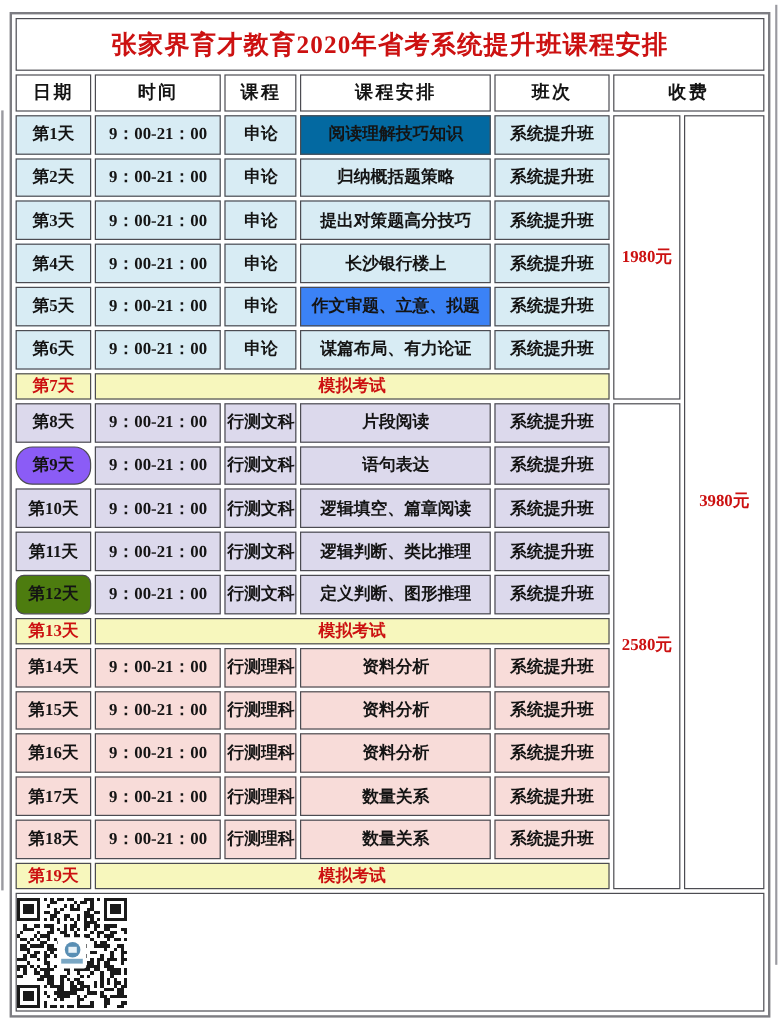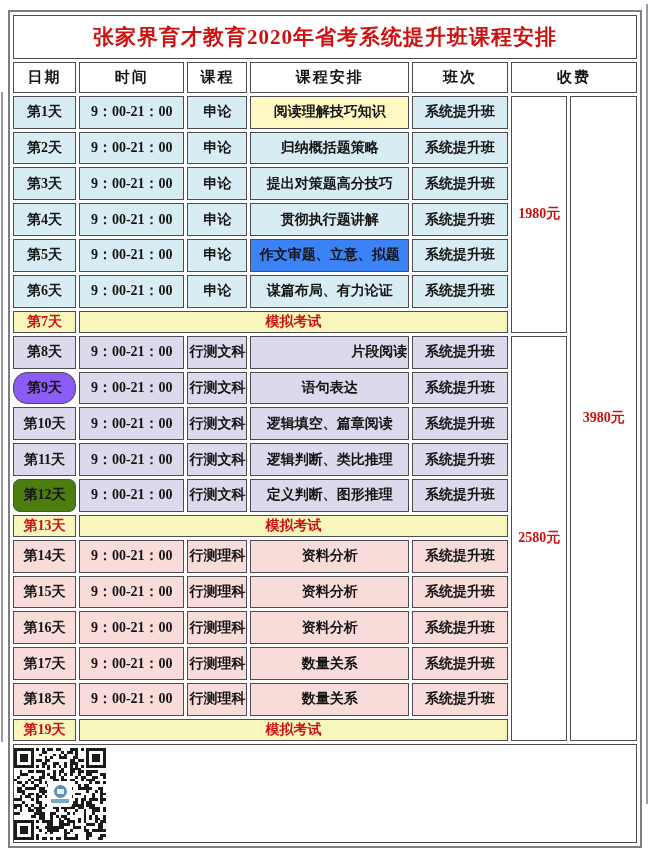--- a/index.html
+++ b/index.html
@@ -86,21 +86,21 @@
       <td class="hdr">班次</td>
       <td class="hdr" colspan="2">收费</td>
     </tr>
 
   </tbody>
   <tbody id="rows-target">
       <tr class="data-row">
         <td style="background: rgb(216, 236, 244); margin-top: 36px;">第1天</td>
         <td style="background: rgb(216, 236, 244);">9：00-21：00</td>
         <td style="background: rgb(216, 236, 244);">申论</td>
-        <td style="background: #fef9c3;">阅读理解技巧知识</td>
+        <td style="background: #0369a1;">阅读理解技巧知识</td>
         <td style="background: rgb(216, 236, 244);">系统提升班</td>
         <td rowspan="7" class="red fee-cell">1980元</td>
         <td rowspan="19" class="red fee-cell">3980元</td>
       </tr>
       <tr class="data-row">
         <td style="background: rgb(216, 236, 244);">第2天</td>
         <td style="background: rgb(216, 236, 244);">9：00-21：00</td>
         <td style="background: rgb(216, 236, 244);">申论</td>
         <td style="background: rgb(216, 236, 244);">归纳概括题策略</td>
         <td style="background: rgb(216, 236, 244);">系统提升班</td>
@@ -109,21 +109,21 @@
         <td style="background: rgb(216, 236, 244);">第3天</td>
         <td style="background: rgb(216, 236, 244);">9：00-21：00</td>
         <td style="background: rgb(216, 236, 244);">申论</td>
         <td style="background: rgb(216, 236, 244);">提出对策题高分技巧</td>
         <td style="background: rgb(216, 236, 244);">系统提升班</td>
       </tr>
       <tr class="data-row">
         <td style="background: rgb(216, 236, 244); text-align: center;">第4天</td>
         <td style="background: rgb(216, 236, 244);">9：00-21：00</td>
         <td style="background: rgb(216, 236, 244);">申论</td>
-        <td style="background: rgb(216, 236, 244);">贯彻执行题讲解</td>
+        <td style="background: rgb(216, 236, 244);">长沙银行楼上</td>
         <td style="background: rgb(216, 236, 244);">系统提升班</td>
       </tr>
       <tr class="data-row">
         <td style="background: rgb(216, 236, 244);">第5天</td>
         <td style="background: rgb(216, 236, 244);">9：00-21：00</td>
         <td style="background: rgb(216, 236, 244);">申论</td>
         <td style="background: #3b82f6;">作文审题、立意、拟题</td>
         <td style="background: rgb(216, 236, 244);">系统提升班</td>
       </tr>
       <tr class="data-row">
@@ -134,21 +134,21 @@
         <td style="background: rgb(216, 236, 244);">系统提升班</td>
       </tr>
       <tr class="exam-row">
         <td class="red" style="background: rgb(247, 247, 189);">第7天</td>
         <td colspan="4" class="red" style="background: rgb(247, 247, 189);">模拟考试</td>
       </tr>
       <tr class="data-row">
         <td style="background: rgb(220, 217, 236);">第8天</td>
         <td style="background: rgb(220, 217, 236);">9：00-21：00</td>
         <td style="background: rgb(220, 217, 236);">行测文科</td>
-        <td style="background: rgb(220, 217, 236); text-align: right;">片段阅读</td>
+        <td style="background: rgb(220, 217, 236);">片段阅读</td>
         <td style="background: rgb(220, 217, 236);">系统提升班</td>
         <td rowspan="12" class="red fee-cell">2580元</td>
       </tr>
       <tr class="data-row">
         <td style="background: #8b5cf6; border-radius: 14px;">第9天</td>
         <td style="background: rgb(220, 217, 236);">9：00-21：00</td>
         <td style="background: rgb(220, 217, 236);">行测文科</td>
         <td style="background: rgb(220, 217, 236);">语句表达</td>
         <td style="background: rgb(220, 217, 236);">系统提升班</td>
       </tr>

